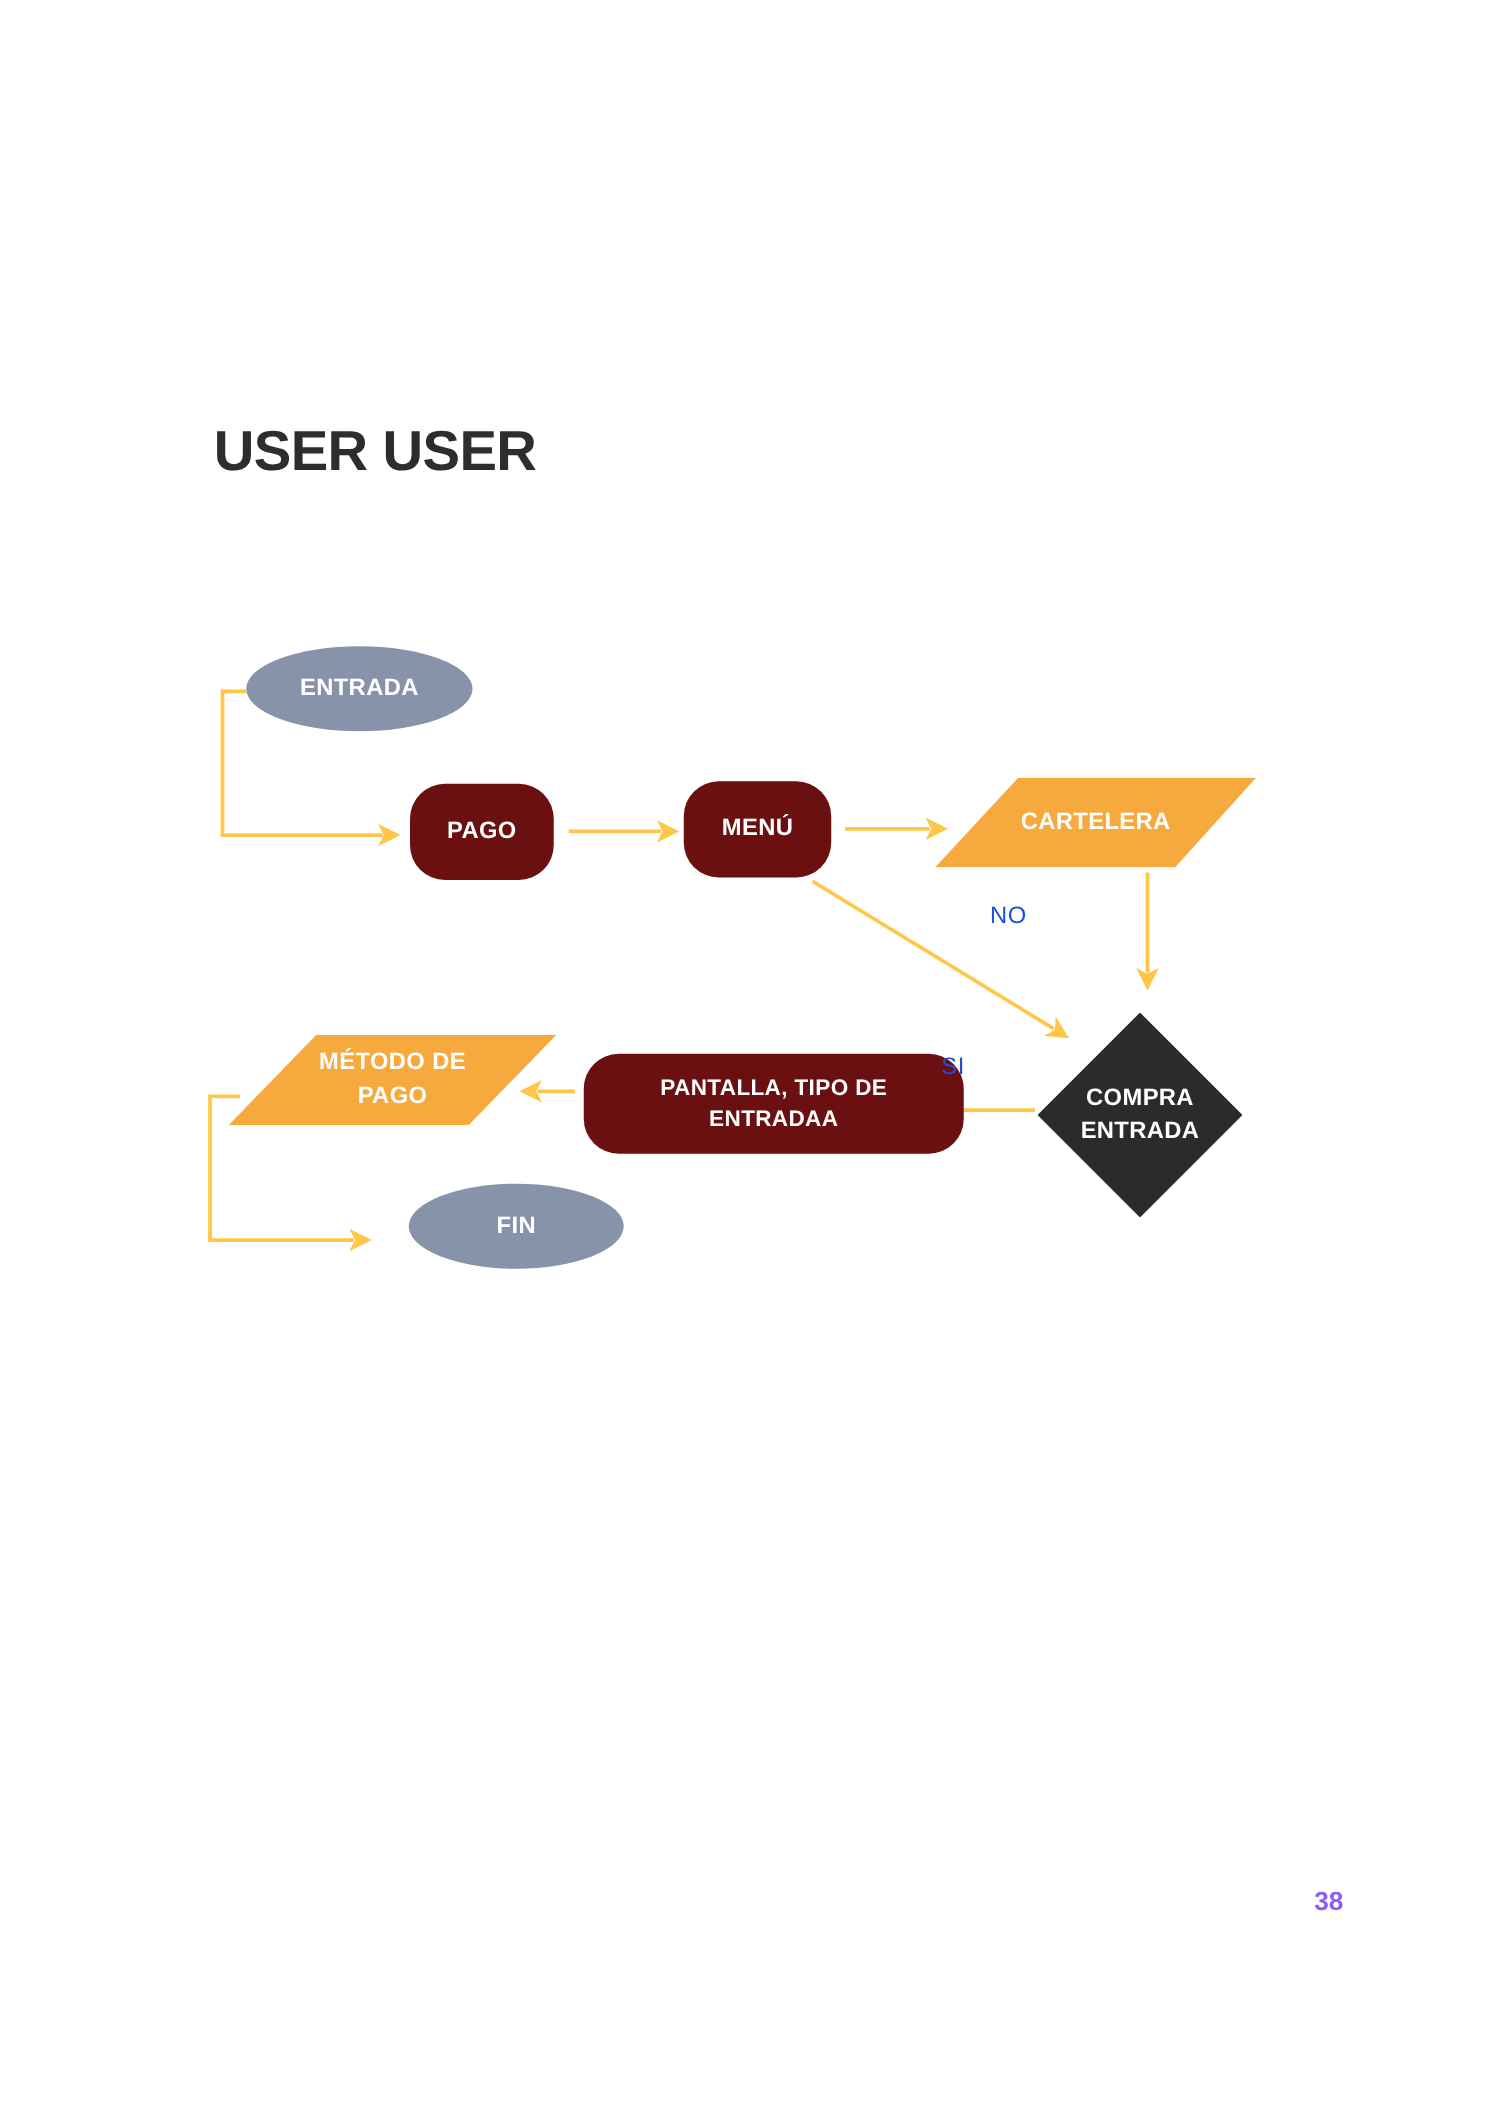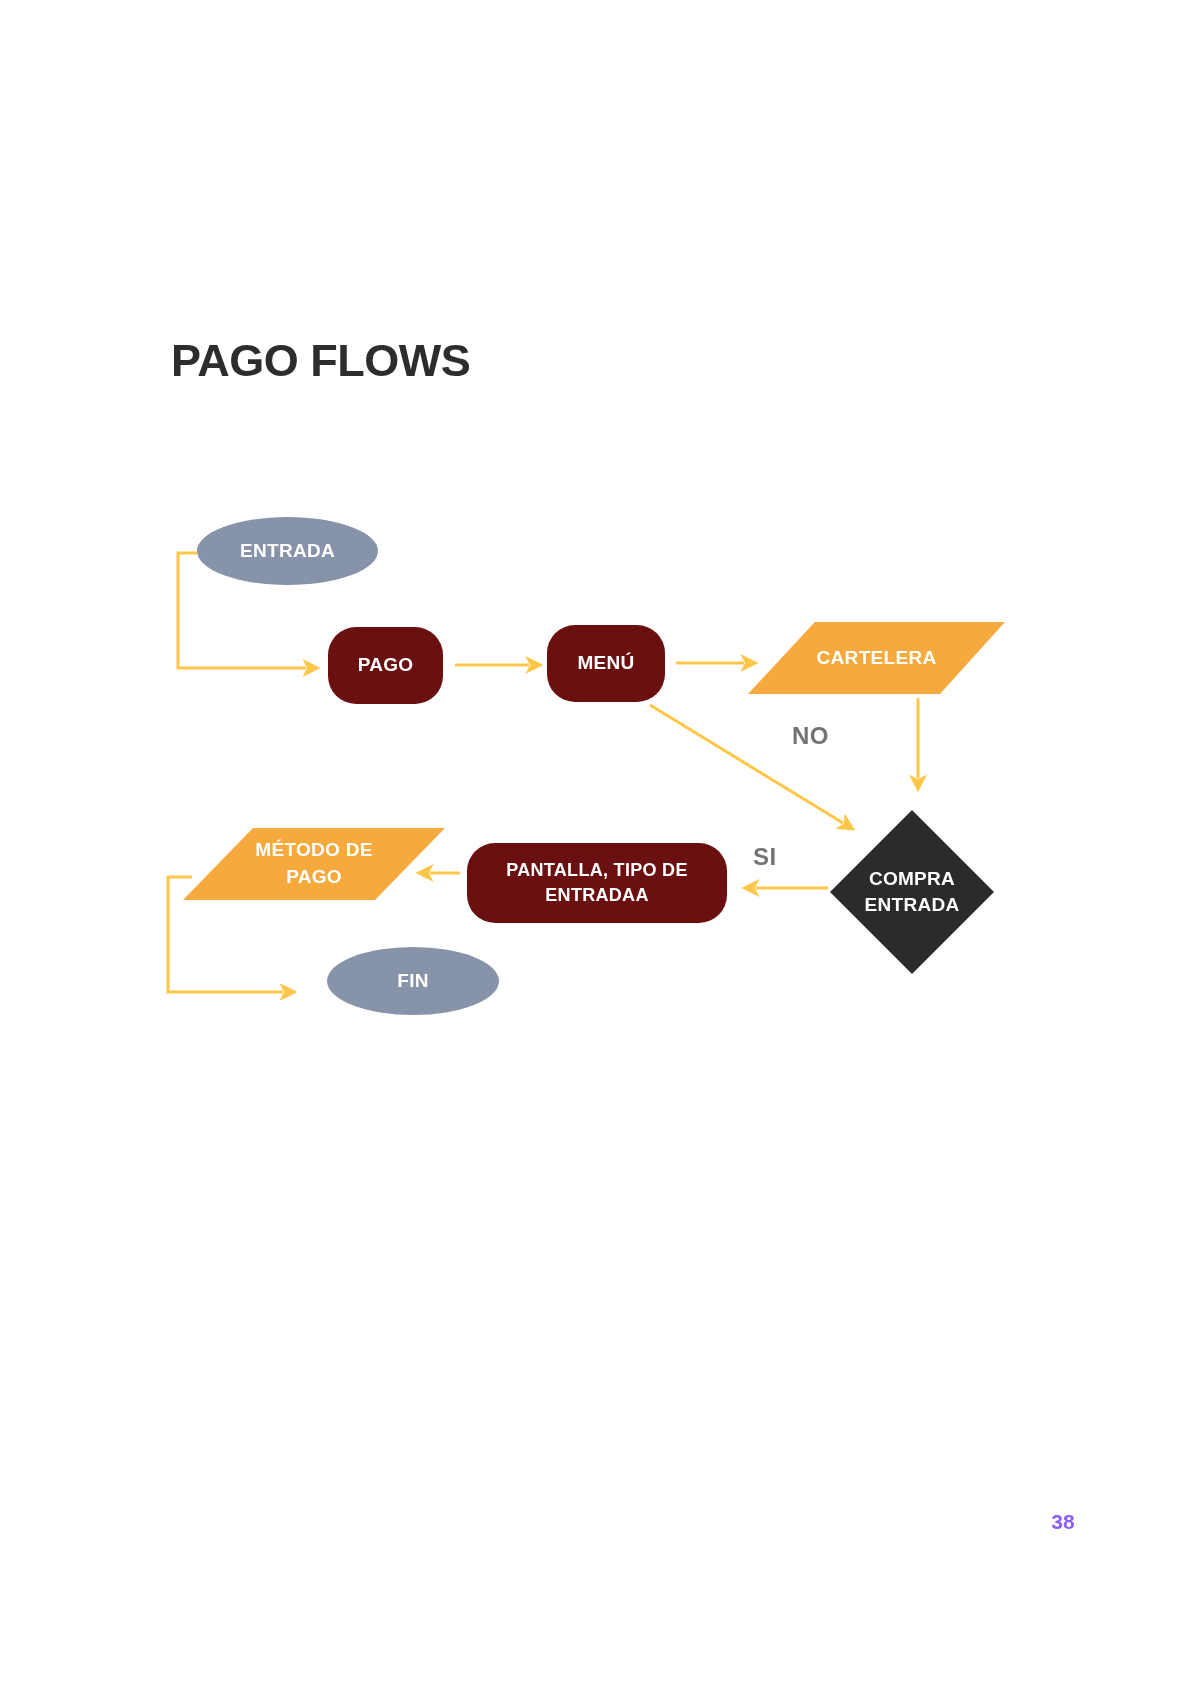--- a/index.html
+++ b/index.html
@@ -68,49 +68,49 @@
   .decision {
     background: #2b2b2b;
     clip-path: polygon(50% 0, 100% 50%, 50% 100%, 0 50%);
     line-height: 1.35;
   }
   .node-inicio  { left: 197px; top: 517px; width: 181px; height: 68px; }
   .node-home    { left: 328px; top: 627px; width: 115px; height: 77px; }
   .node-menu    { left: 547px; top: 625px; width: 118px; height: 77px; align-items: center; }
   .node-cartelera { left: 748px; top: 622px; width: 257px; height: 72px; }
   .node-compra  { left: 830px; top: 810px; width: 164px; height: 164px; }
-  .node-pantalla { left: 467px; top: 843px; width: 260px; height: 80px; font-size: 18px; justify-content: center; }
+  .node-pantalla { left: 467px; top: 843px; width: 304px; height: 80px; font-size: 18px; justify-content: center; }
   .node-metodo  { left: 183px; top: 828px; width: 262px; height: 72px; }
   .node-fin     { left: 327px; top: 947px; width: 172px; height: 68px; }
   .edge-label {
     position: absolute;
-    font-size: 24px;
-    font-weight: bold;
-    color: #737373;
+    font-size: 19px;
+    font-weight: normal;
+    color: #1d4ed8;
     letter-spacing: 0.5px;
   }
   .edge-label-no { left: 792px; top: 722px; }
   .edge-label-si { left: 753px; top: 843px; }
   .page-number {
     position: absolute;
     left: 1048px;
     top: 1510px;
     width: 30px;
     text-align: center;
     font-size: 21px;
     font-weight: bold;
     color: #8b5cf6;
   }
 </style>
 </head>
 <body>
 
 <div class="page">
 
-  <h1 class="page-title">PAGO FLOWS</h1>
+  <h1 class="page-title">USER USER</h1>
 
   <svg class="connector-layer" width="1190" height="1683" viewBox="0 0 1190 1683" xmlns="http://www.w3.org/2000/svg">
     <defs>
       <marker id="arrow" viewBox="0 0 10 10" refX="2" refY="5" markerWidth="6" markerHeight="6" orient="auto-start-reverse">
         <path d="M0,0 L10,5 L0,10 L2.6,5 Z" fill="#FFC647"></path>
       </marker>
     </defs>
     <path d="M197,553 L178,553 L178,668 L306,668" fill="none" stroke="#FFC647" stroke-width="3" marker-end="url(#arrow)"></path>
     <path d="M455,665 L529,665" fill="none" stroke="#FFC647" stroke-width="3" marker-end="url(#arrow)"></path>
     <path d="M676,663 L744,663" fill="none" stroke="#FFC647" stroke-width="3" marker-end="url(#arrow)"></path>

